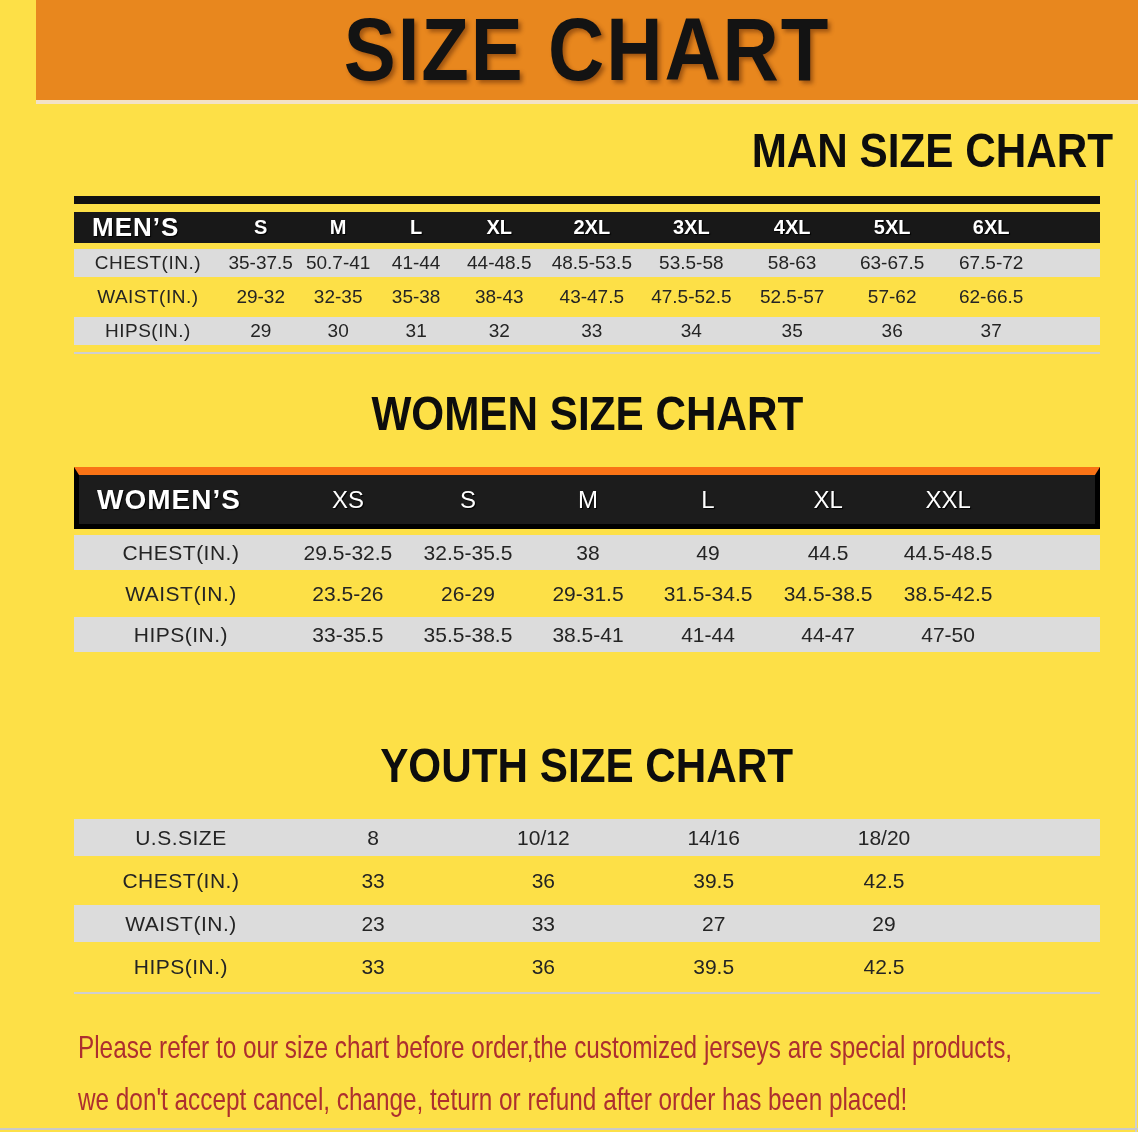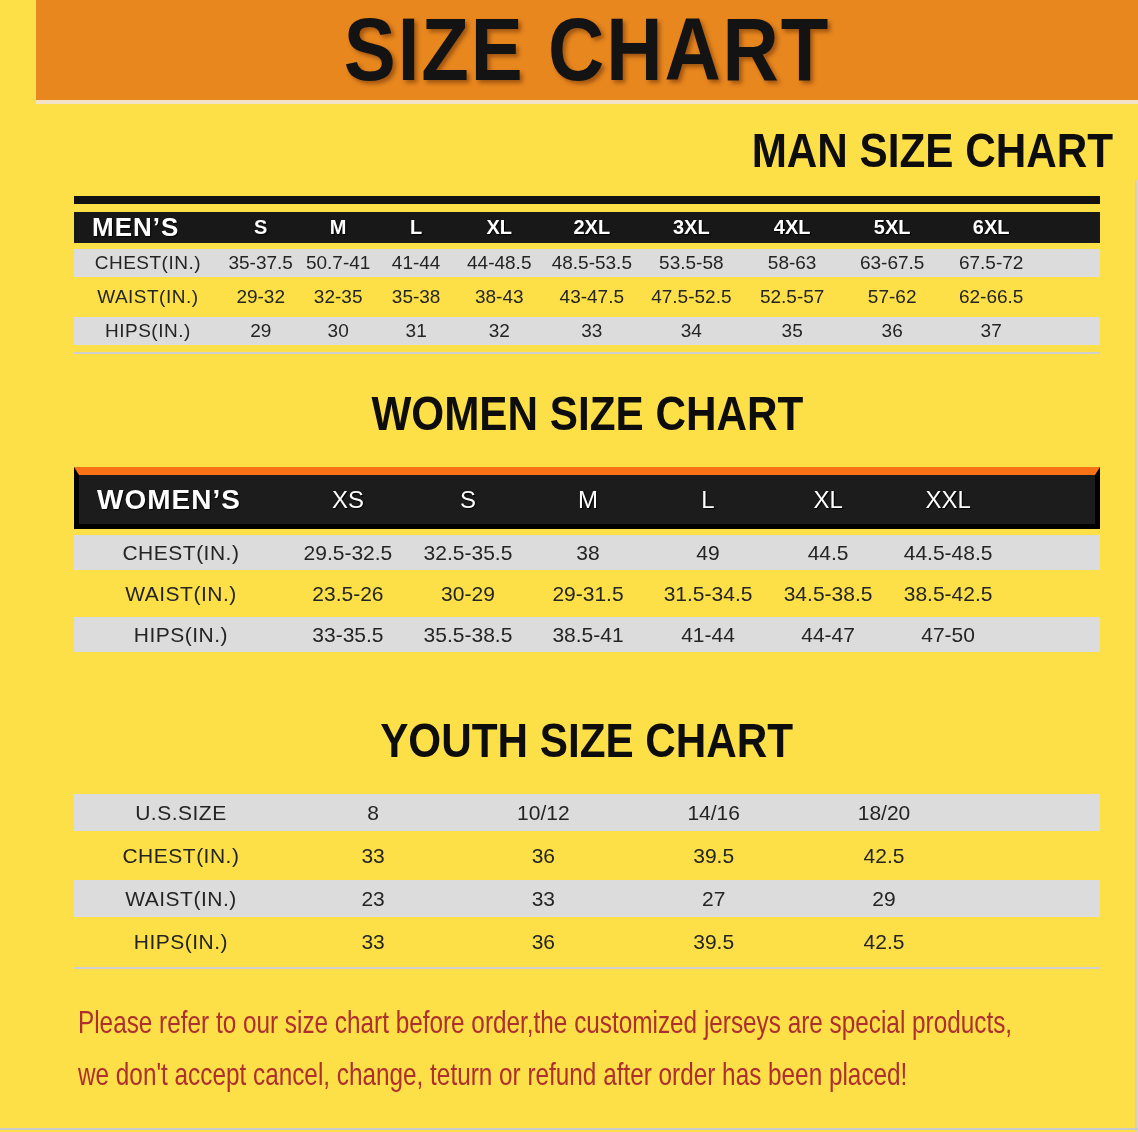--- a/index.html
+++ b/index.html
@@ -46,21 +46,21 @@
   .section-heading .condensed {
     display: inline-block;
     font-size: 48px;
     font-weight: 800;
     transform: scaleX(0.88);
     transform-origin: center;
     white-space: nowrap;
   }
   .h-men   { margin-top: 23px; text-align: right; }
   .h-women { margin-top: 36px; }
-  .h-youth { margin-top: 59px; }
+  .h-youth { margin-top: 84px; }
 
   
   .table-wrap { margin: 0 38px; }
   .men-wrap   { margin-top: 21px; }
   .women-wrap { margin-top: 23px; }
   .youth-wrap { margin-top: 23px; }
 
   .top-rule { height: 8px; background: #111111; margin-bottom: 2px; }
 
   table.size-table {
@@ -261,21 +261,21 @@
         <td>32.5-35.5</td>
         <td>38</td>
         <td>49</td>
         <td>44.5</td>
         <td>44.5-48.5</td>
         <td></td>
       </tr>
       <tr class="data-row">
         <td class="row-label">WAIST(IN.)</td>
         <td>23.5-26</td>
-        <td>30-29</td>
+        <td>26-29</td>
         <td>29-31.5</td>
         <td>31.5-34.5</td>
         <td>34.5-38.5</td>
         <td>38.5-42.5</td>
         <td></td>
       </tr>
       <tr class="data-row gray">
         <td class="row-label">HIPS(IN.)</td>
         <td>33-35.5</td>
         <td>35.5-38.5</td>

